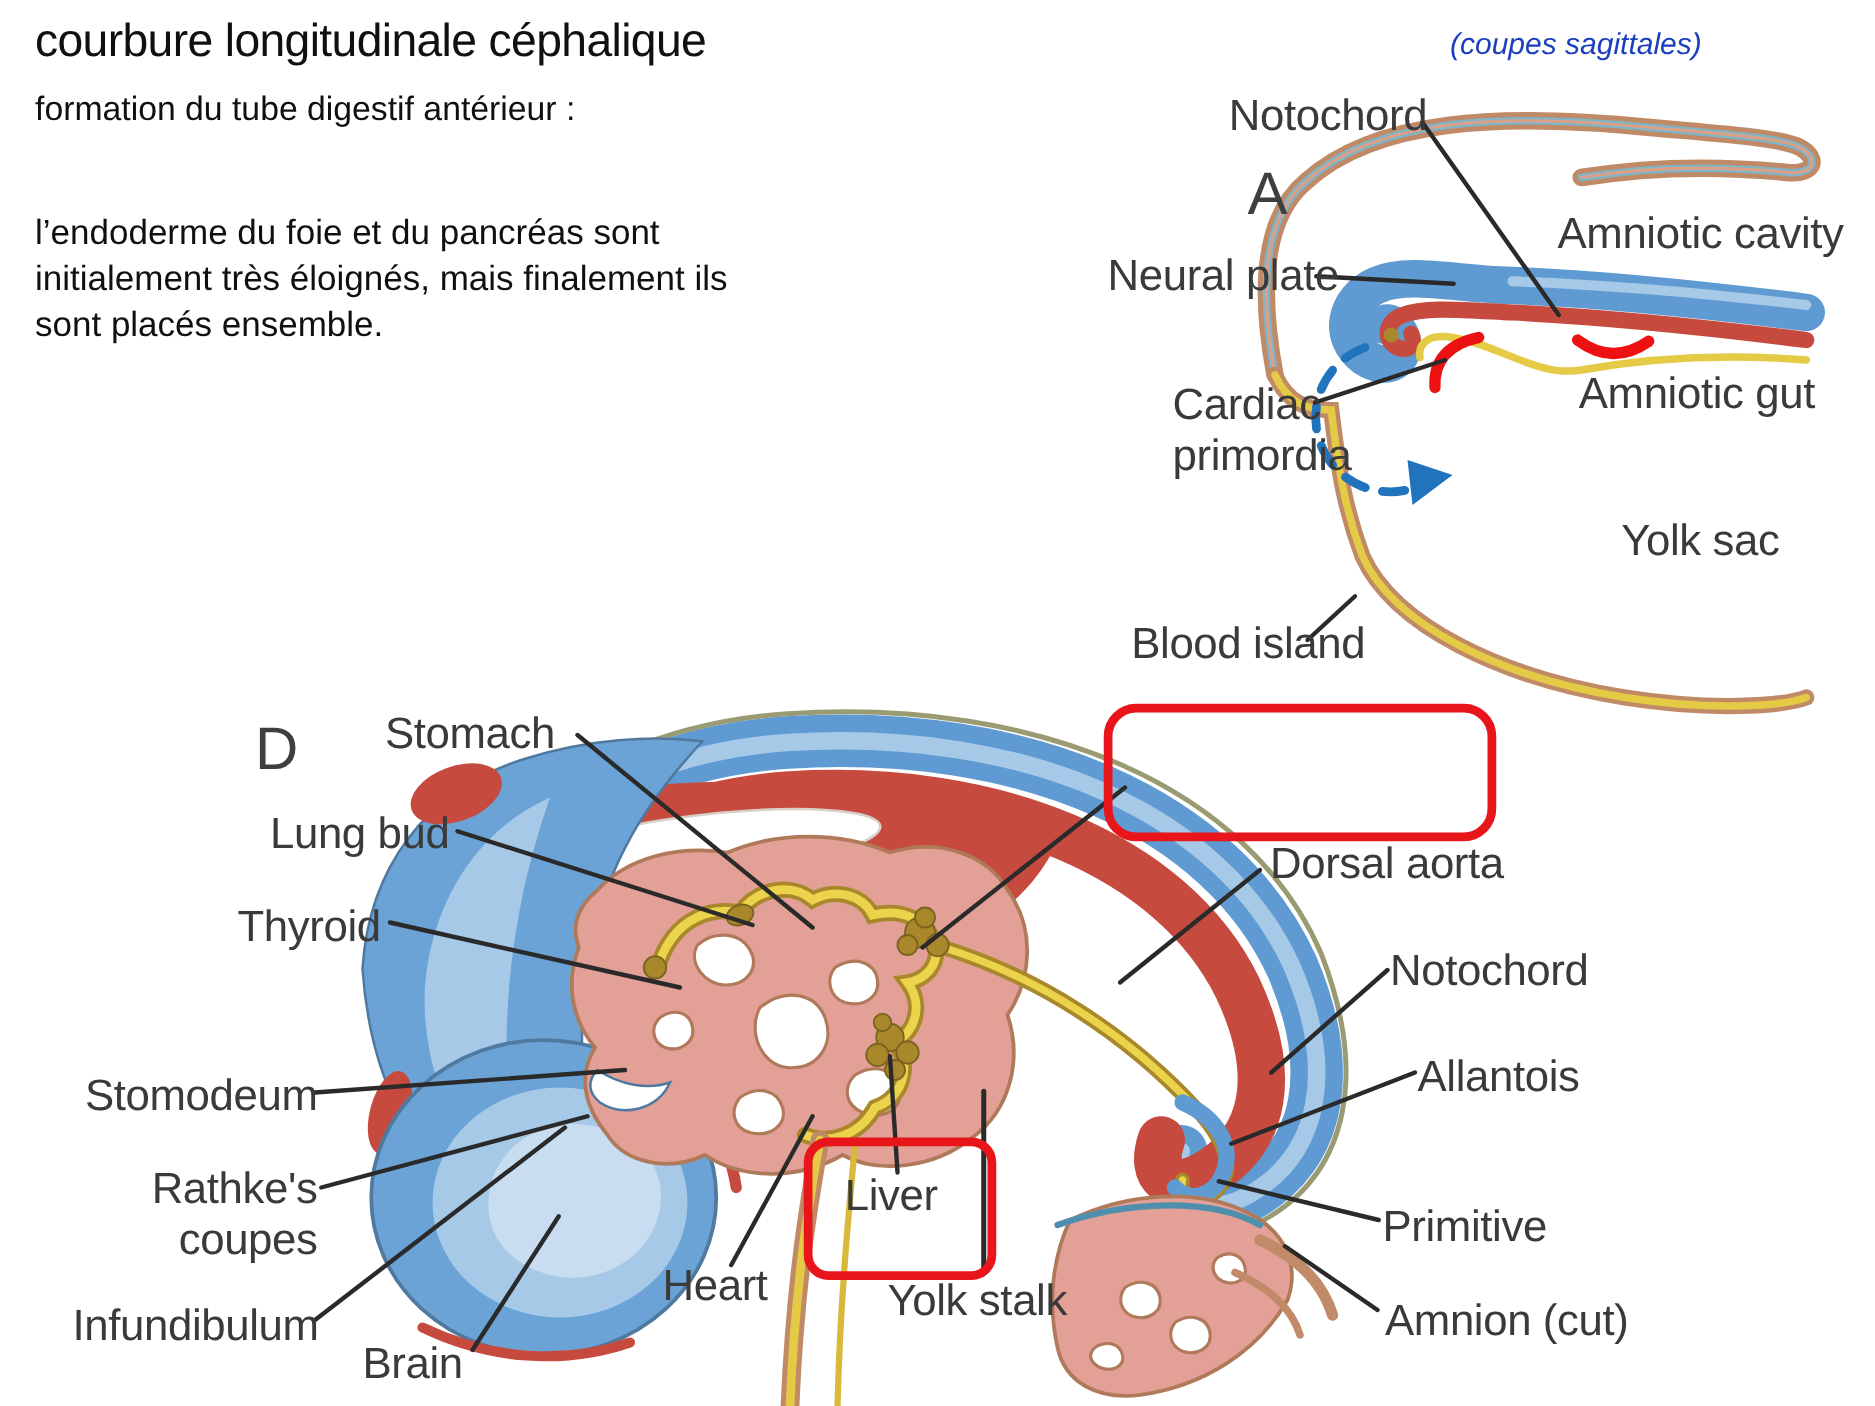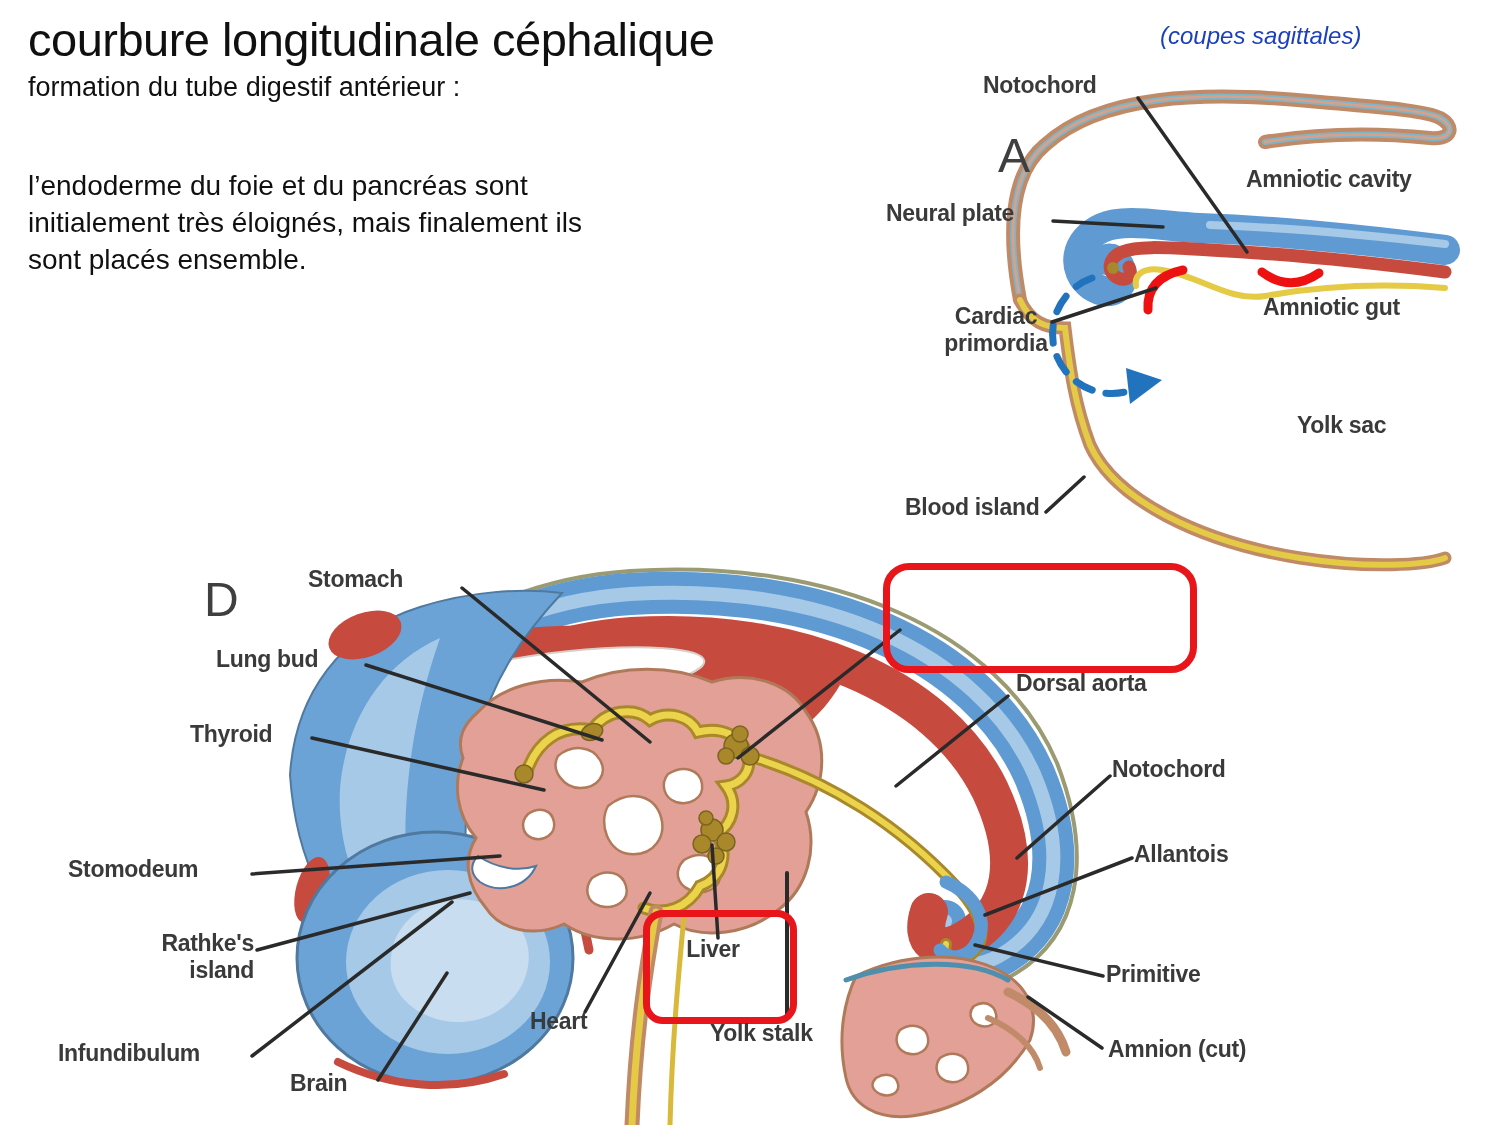--- a/index.html
+++ b/index.html
@@ -2,36 +2,36 @@
 <html><head>
 <meta charset="utf-8">
 <style>
   html,body{margin:0;padding:0;background:#888;}
   .slide{
     position:relative;width:1500px;height:1125px;background:#ffffff;
     overflow:hidden;font-family:"Liberation Sans", sans-serif;
   }
   .abs{position:absolute;}
   .title{
-    left:28px;top:12px;font-size:47px;color:#101010;letter-spacing:-0.5px;
+    left:28px;top:12px;font-size:37px;color:#101010;letter-spacing:-0.5px;
     white-space:pre;
   }
   .subtitle{
     left:28px;top:72px;font-size:27px;color:#101010;white-space:pre;
   }
   .bodytext{
     left:28px;top:168px;font-size:28px;color:#101010;line-height:1.32;
     white-space:pre-line;
   }
   .caption{
     left:1160px;top:22px;font-size:24px;color:#1c3fbe;font-style:italic;
     white-space:pre;
   }
   .lbl{
-    position:absolute;font-size:23px;font-weight:700;color:#3a3a3a;
+    position:absolute;font-size:35px;font-weight:400;color:#3a3a3a;
     white-space:pre-line;line-height:1.18;letter-spacing:-0.3px;
   }
   .panel-letter{
     position:absolute;font-size:48px;font-weight:400;color:#3f3f3f;
   }
   .redbox{
     position:absolute;border:7px solid #e8151b;border-radius:24px;
     background:transparent;
   }
   .lbl.center{text-align:center;}
@@ -207,21 +207,21 @@
   <div class="lbl" style="left:1263px;top:294px">Amniotic gut</div>
   <div class="lbl" style="left:1297px;top:412px">Yolk sac</div>
   <div class="lbl" style="left:905px;top:494px">Blood island</div>
 
   <div class="panel-letter" style="left:204px;top:572px">D</div>
   <div class="lbl" style="left:308px;top:566px">Stomach</div>
   <div class="lbl" style="left:216px;top:646px">Lung bud</div>
   <div class="lbl" style="left:190px;top:721px">Thyroid</div>
   <div class="lbl" style="left:68px;top:856px">Stomodeum</div>
   <div class="lbl right" style="left:116px;top:930px;width:138px">Rathke's
-island</div>
+coupes</div>
   <div class="lbl" style="left:58px;top:1040px">Infundibulum</div>
   <div class="lbl" style="left:290px;top:1070px">Brain</div>
   <div class="lbl" style="left:530px;top:1008px">Heart</div>
   <div class="lbl center" style="left:643px;top:936px;width:140px">Liver</div>
   <div class="lbl" style="left:710px;top:1020px">Yolk stalk</div>
   <div class="lbl" style="left:1016px;top:670px">Dorsal aorta</div>
   <div class="lbl" style="left:1112px;top:756px">Notochord</div>
   <div class="lbl" style="left:1134px;top:841px">Allantois</div>
   <div class="lbl" style="left:1106px;top:961px">Primitive</div>
   <div class="lbl" style="left:1108px;top:1036px">Amnion (cut)</div>

